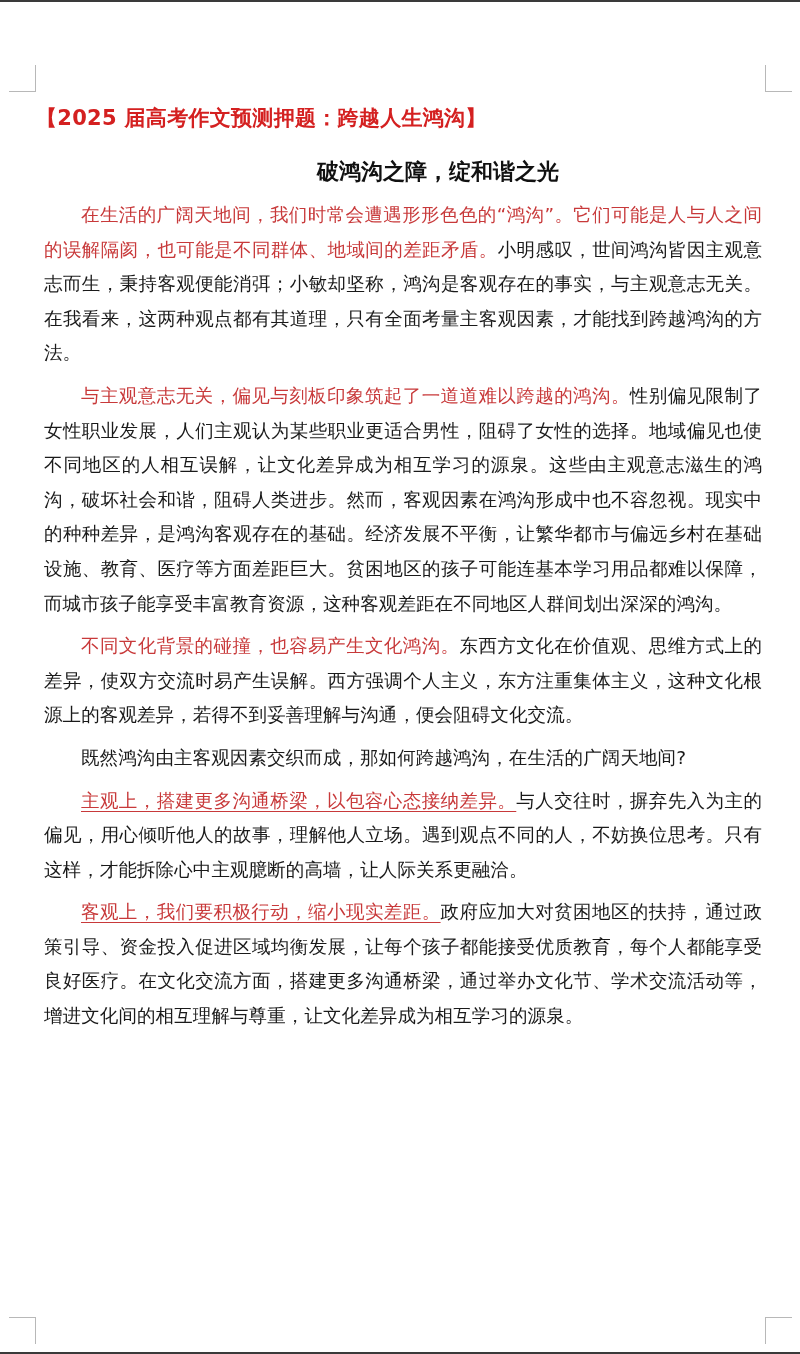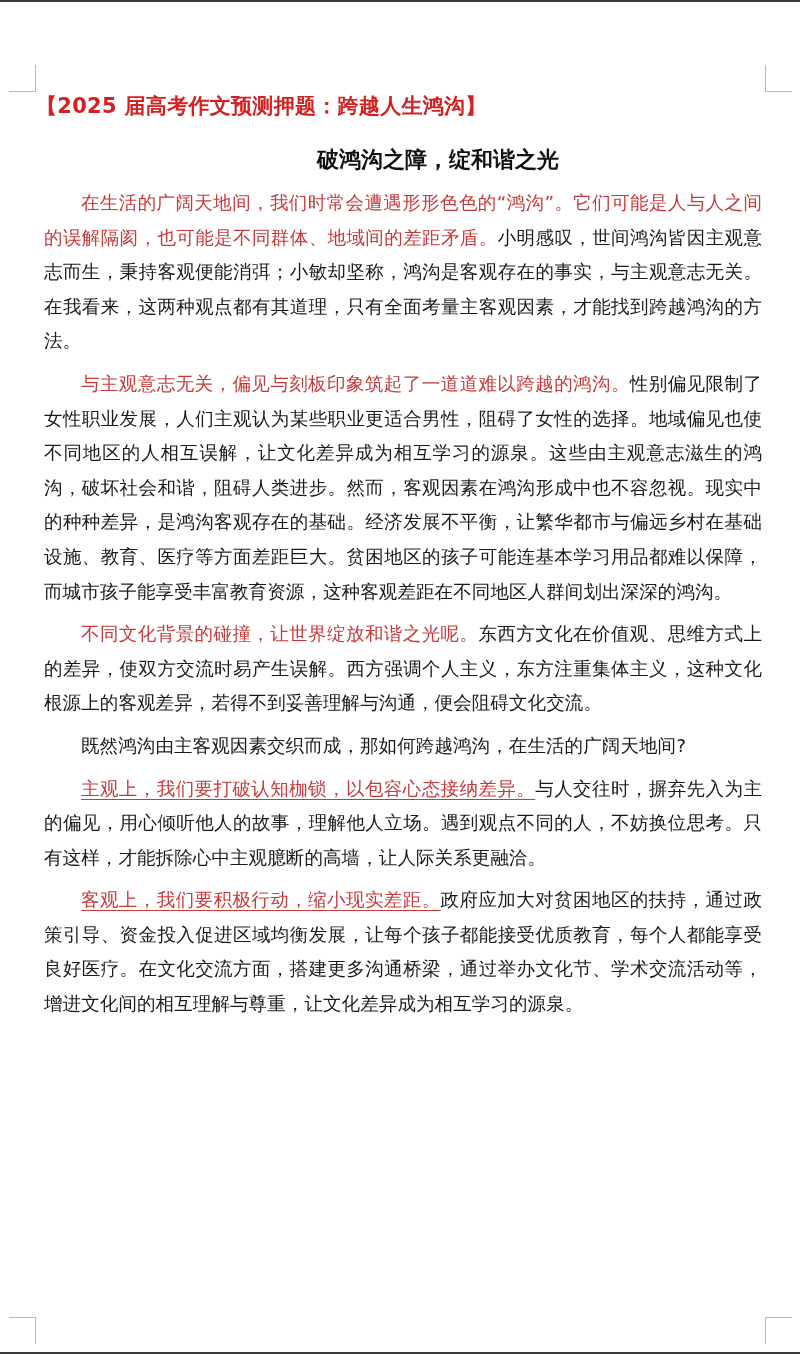--- a/index.html
+++ b/index.html
@@ -34,21 +34,21 @@
       border-width: 0;
     }
     .corner.tl { left: 9px; top: 65px; border-right-width: 1px; border-bottom-width: 1px; }
     .corner.tr { left: 765px; top: 65px; border-left-width: 1px; border-bottom-width: 1px; }
     .corner.bl { left: 9px; top: 1317px; border-right-width: 1px; border-top-width: 1px; }
     .corner.br { left: 765px; top: 1317px; border-left-width: 1px; border-top-width: 1px; }
 
     .page {
       position: absolute;
       left: 36px;
-      top: 88px;
+      top: 100px;
       width: 734px;
     }
     .doc-heading {
       margin: 0;
       font-size: 21px;
       font-weight: bold;
       color: var(--title-red);
       letter-spacing: 0.3px;
       line-height: 36px;
       margin-left: 0px;
@@ -96,21 +96,21 @@
 
 <div class="page">
   <h1 class="doc-heading">【2025 届高考作文预测押题：跨越人生鸿沟】</h1>
   <h2 class="doc-title">破鸿沟之障，绽和谐之光</h2>
 
   <p class="para"><span class="hl">在生活的广阔天地间，我们时常会遭遇形形色色的“鸿沟”。它们可能是人与人之间的误解隔阂，也可能是不同群体、地域间的差距矛盾。</span><span class="plain">小明感叹，世间鸿沟皆因主观意志而生，秉持客观便能消弭；小敏却坚称，鸿沟是客观存在的事实，与主观意志无关。在我看来，这两种观点都有其道理，只有全面考量主客观因素，才能找到跨越鸿沟的方法。</span></p>
 
 
   <p class="para"><span class="hl">与主观意志无关，偏见与刻板印象筑起了一道道难以跨越的鸿沟。</span><span class="plain">性别偏见限制了女性职业发展，人们主观认为某些职业更适合男性，阻碍了女性的选择。地域偏见也使不同地区的人相互误解，让文化差异成为相互学习的源泉。这些由主观意志滋生的鸿沟，破坏社会和谐，阻碍人类进步。然而，客观因素在鸿沟形成中也不容忽视。现实中的种种差异，是鸿沟客观存在的基础。经济发展不平衡，让繁华都市与偏远乡村在基础设施、教育、医疗等方面差距巨大。贫困地区的孩子可能连基本学习用品都难以保障，而城市孩子能享受丰富教育资源，这种客观差距在不同地区人群间划出深深的鸿沟。</span></p>
 
-  <p class="para"><span class="hl">不同文化背景的碰撞，让世界绽放和谐之光呢。</span><span class="plain">东西方文化在价值观、思维方式上的差异，使双方交流时易产生误解。西方强调个人主义，东方注重集体主义，这种文化根源上的客观差异，若得不到妥善理解与沟通，便会阻碍文化交流。</span></p>
+  <p class="para"><span class="hl">不同文化背景的碰撞，也容易产生文化鸿沟。</span><span class="plain">东西方文化在价值观、思维方式上的差异，使双方交流时易产生误解。西方强调个人主义，东方注重集体主义，这种文化根源上的客观差异，若得不到妥善理解与沟通，便会阻碍文化交流。</span></p>
 
   <p class="para"><span class="plain">既然鸿沟由主客观因素交织而成，那如何跨越鸿沟，在生活的广阔天地间?</span></p>
 
-  <p class="para"><span class="ul">主观上，我们要打破认知枷锁，以包容心态接纳差异。</span><span class="plain">与人交往时，摒弃先入为主的偏见，用心倾听他人的故事，理解他人立场。遇到观点不同的人，不妨换位思考。只有这样，才能拆除心中主观臆断的高墙，让人际关系更融洽。</span></p>
+  <p class="para"><span class="ul">主观上，搭建更多沟通桥梁，以包容心态接纳差异。</span><span class="plain">与人交往时，摒弃先入为主的偏见，用心倾听他人的故事，理解他人立场。遇到观点不同的人，不妨换位思考。只有这样，才能拆除心中主观臆断的高墙，让人际关系更融洽。</span></p>
 
   <p class="para"><span class="ul">客观上，我们要积极行动，缩小现实差距。</span><span class="plain">政府应加大对贫困地区的扶持，通过政策引导、资金投入促进区域均衡发展，让每个孩子都能接受优质教育，每个人都能享受良好医疗。在文化交流方面，搭建更多沟通桥梁，通过举办文化节、学术交流活动等，增进文化间的相互理解与尊重，让文化差异成为相互学习的源泉。</span></p>
 
 </div>
 
 </body></html>

